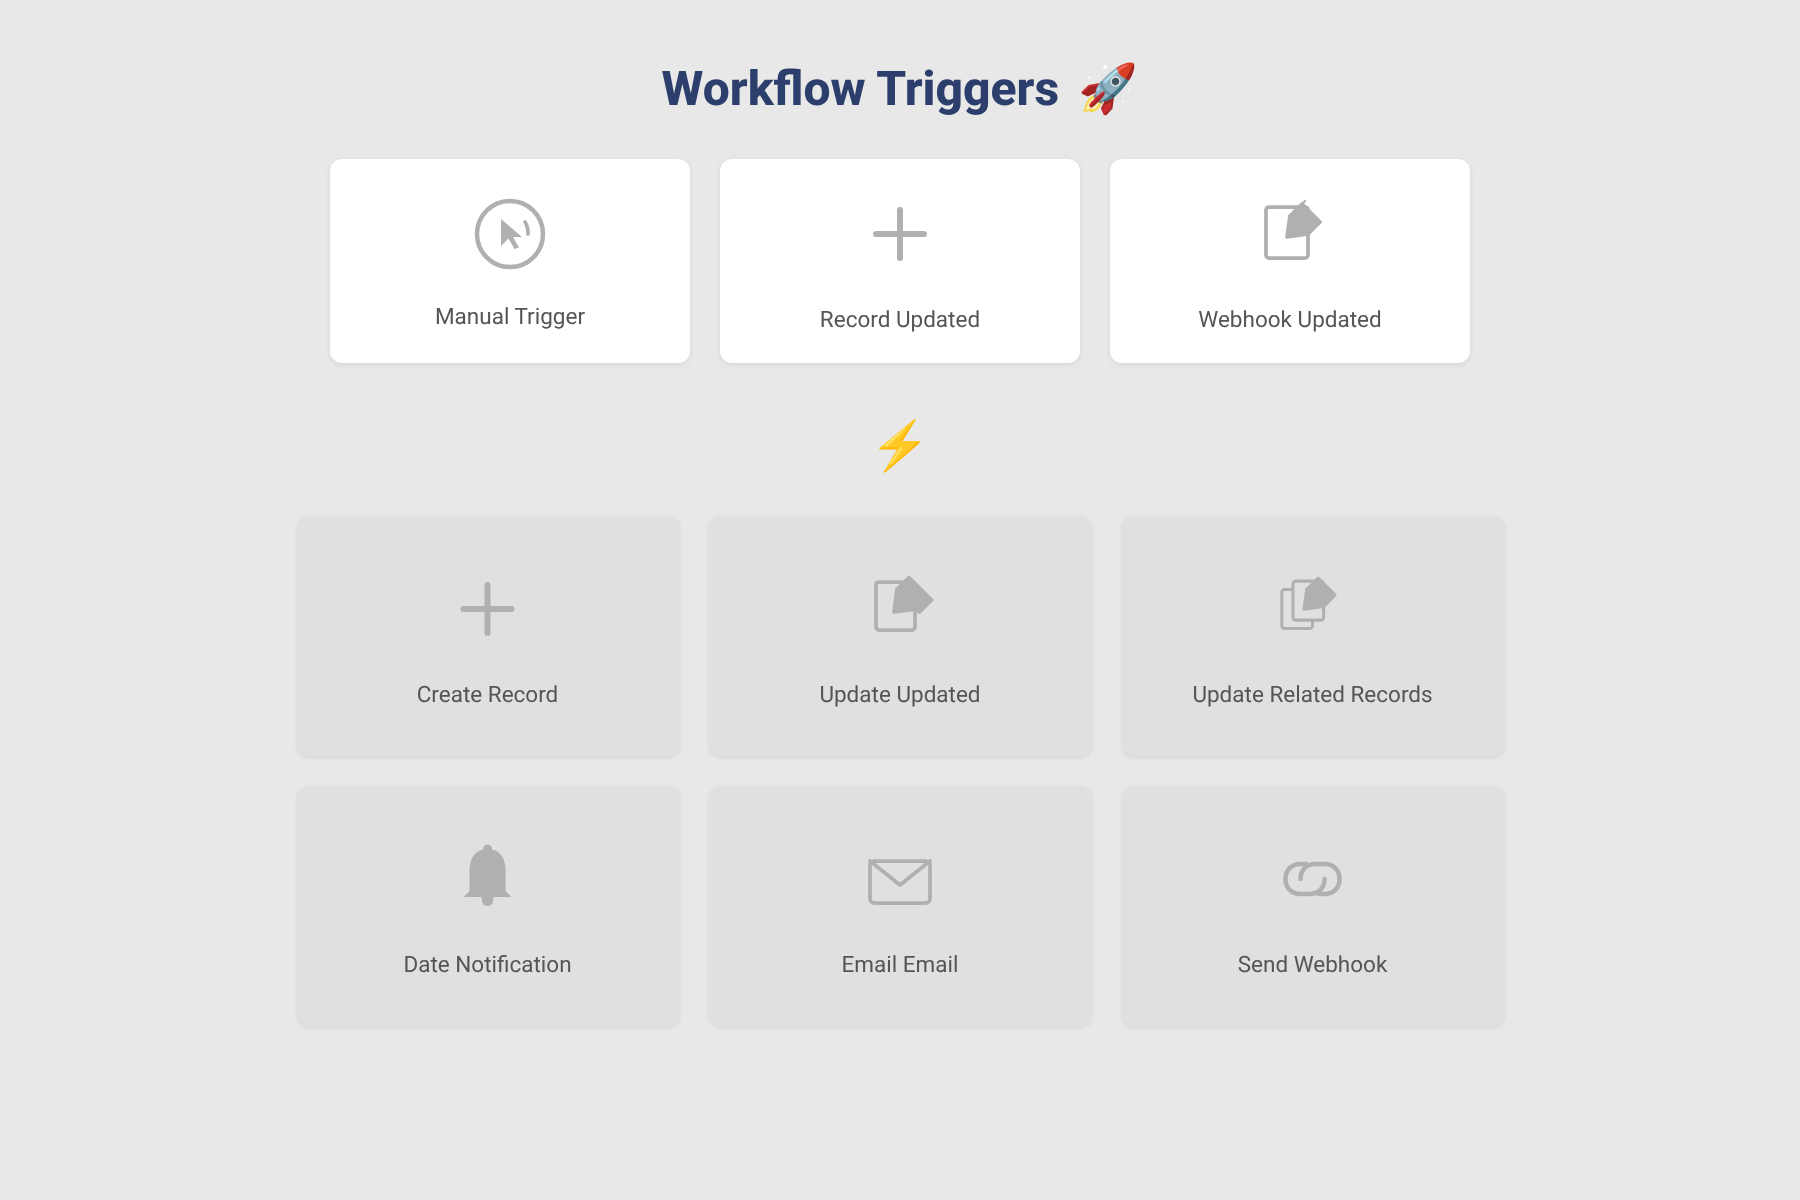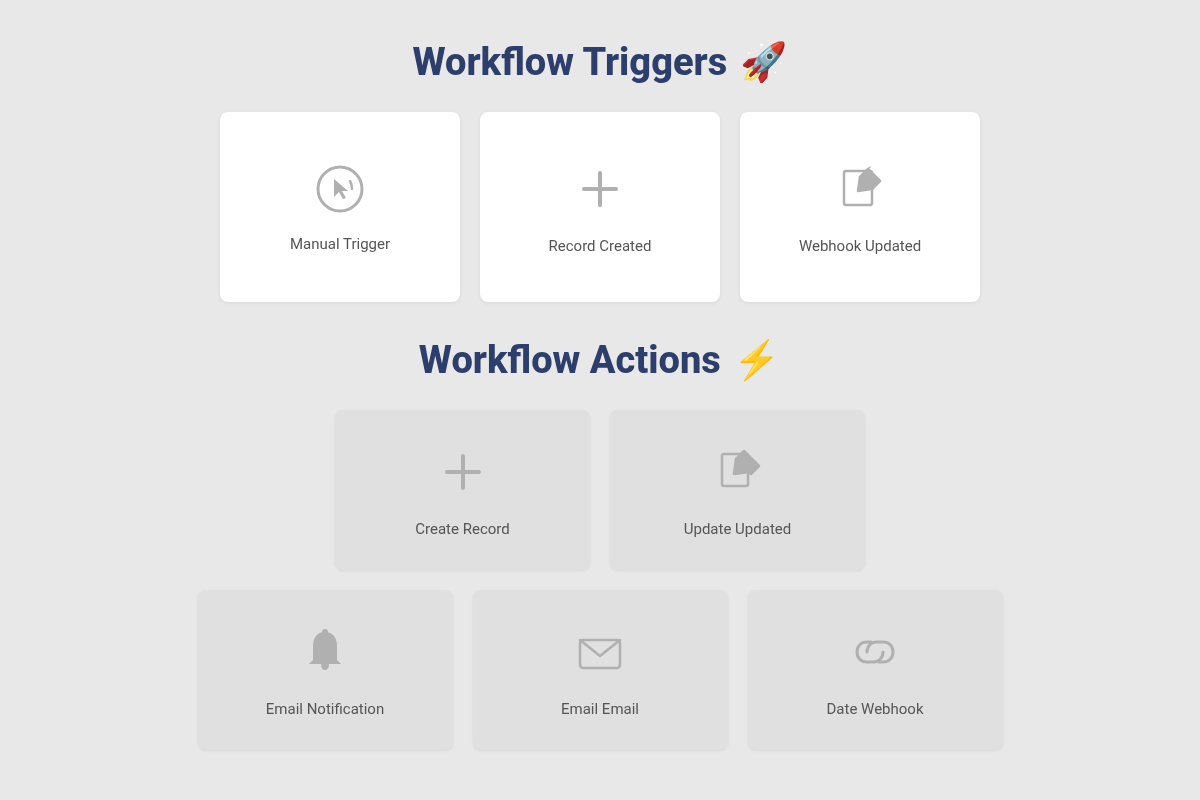--- a/index.html
+++ b/index.html
@@ -9,41 +9,41 @@
       font-family: -apple-system, BlinkMacSystemFont, 'Segoe UI', Roboto, sans-serif;
       min-height: 800px;
       width: 1200px;
       display: flex;
       flex-direction: column;
       align-items: center;
       padding: 40px 60px;
     }
 
     .section-title {
-      font-size: 38px;
+      font-size: 32px;
       font-weight: 800;
       color: #2c3e6b;
       margin-bottom: 28px;
       display: flex;
       align-items: flex-start;
       gap: 13px;
     }
 
     .cards-row {
       display: flex;
       gap: 20px;
       justify-content: center;
       margin-bottom: 0;
     }
 
     .card {
       background: #ffffff;
       border-radius: 8px;
       width: 240px;
-      height: 190px;
+      height: 136px;
       display: flex;
       flex-direction: column;
       align-items: center;
       justify-content: center;
       gap: 18px;
       cursor: pointer;
       box-shadow: 0 1px 4px rgba(0,0,0,0.07);
       transition: box-shadow 0.2s;
     }
 
@@ -192,21 +192,21 @@
     <span class="card-label">Manual Trigger</span>
   </div>
 
   <div class="card">
     <div class="icon-wrap icon-plus">
       <svg viewBox="0 0 52 52" xmlns="http://www.w3.org/2000/svg">
         <line x1="26" y1="10" x2="26" y2="42" stroke="#b0b0b0" stroke-width="4" stroke-linecap="round"></line>
         <line x1="10" y1="26" x2="42" y2="26" stroke="#b0b0b0" stroke-width="4" stroke-linecap="round"></line>
       </svg>
     </div>
-    <span class="card-label">Record Created</span>
+    <span class="card-label">Record Updated</span>
   </div>
 
   <div class="card">
     <div class="icon-wrap icon-edit">
       <svg viewBox="0 0 52 52" xmlns="http://www.w3.org/2000/svg">
 
         <rect x="10" y="8" width="28" height="34" rx="2" stroke="#b0b0b0" stroke-width="2.5" fill="none"></rect>
 
         <path d="M34 6 L46 18 L38 26 L26 14 Z" fill="#b0b0b0"></path>
         <path d="M26 14 L24 28 L38 26 Z" fill="#b0b0b0"></path>
@@ -215,21 +215,20 @@
     </div>
     <span class="card-label">Webhook Updated</span>
   </div>
 
 
 </div>
 
 <div class="section-gap"></div>
 
 <h1 class="section-title">
-  <span>Workflow Actions</span>
   <span>⚡</span>
 </h1>
 
 <div class="actions-row">
 
   <div class="action-card">
     <div class="icon-wrap icon-plus">
       <svg viewBox="0 0 52 52" xmlns="http://www.w3.org/2000/svg">
         <line x1="26" y1="10" x2="26" y2="42" stroke="#b0b0b0" stroke-width="4" stroke-linecap="round"></line>
         <line x1="10" y1="26" x2="42" y2="26" stroke="#b0b0b0" stroke-width="4" stroke-linecap="round"></line>
@@ -242,55 +241,68 @@
     <div class="icon-wrap icon-edit">
       <svg viewBox="0 0 52 52" xmlns="http://www.w3.org/2000/svg">
         <rect x="10" y="8" width="26" height="32" rx="2" stroke="#b0b0b0" stroke-width="2.5" fill="none"></rect>
         <path d="M32 5 L47 20 L39 28 L24 13 Z" fill="#b0b0b0"></path>
         <path d="M24 13 L22 28 L37 26 Z" fill="#b0b0b0"></path>
       </svg>
     </div>
     <span class="card-label">Update Updated</span>
   </div>
 
+  <div class="action-card">
+    <div class="icon-wrap icon-edit">
+      <svg viewBox="0 0 56 56" xmlns="http://www.w3.org/2000/svg">
+
+        <rect x="6" y="14" width="22" height="28" rx="2" stroke="#b0b0b0" stroke-width="2.2" fill="none"></rect>
+        <rect x="14" y="8" width="22" height="28" rx="2" stroke="#b0b0b0" stroke-width="2.2" fill="#e0e0e0"></rect>
+
+        <path d="M32 6 L44 18 L36 26 L24 14 Z" fill="#b0b0b0"></path>
+        <path d="M24 14 L22 28 L36 26 Z" fill="#b0b0b0"></path>
+      </svg>
+    </div>
+    <span class="card-label">Update Related Records</span>
+  </div>
 
 </div>
 
 <div class="actions-gap"></div>
 
 <div class="actions-row">
 
   <div class="action-card">
     <div class="icon-wrap icon-bell">
       <svg viewBox="0 0 52 52" xmlns="http://www.w3.org/2000/svg">
 
         <path d="M26 6 C18 6 14 12 14 20 L14 34 L10 38 L42 38 L38 34 L38 20 C38 12 34 6 26 6 Z" fill="#b0b0b0"></path>
 
         <path d="M22 38 Q22 44 26 44 Q30 44 30 38" fill="#b0b0b0"></path>
 
         <circle cx="26" cy="6" r="3" fill="#b0b0b0"></circle>
       </svg>
     </div>
-    <span class="card-label">Email Notification</span>
+    <span class="card-label">Date Notification</span>
   </div>
 
   <div class="action-card">
     <div class="icon-wrap icon-email">
       <svg viewBox="0 0 52 52" xmlns="http://www.w3.org/2000/svg">
         <rect x="6" y="14" width="40" height="28" rx="3" stroke="#b0b0b0" stroke-width="2.5" fill="none"></rect>
         <polyline points="6,14 26,30 46,14" stroke="#b0b0b0" stroke-width="2.5" fill="none" stroke-linejoin="round"></polyline>
       </svg>
     </div>
     <span class="card-label">Email Email</span>
   </div>
 
   <div class="action-card">
     <div class="icon-wrap icon-webhook">
       <svg viewBox="0 0 52 52" xmlns="http://www.w3.org/2000/svg">
 
         <path d="M18 26 C18 20 22 16 28 16 L34 16 C40 16 44 20 44 26 C44 32 40 36 34 36 L30 36" stroke="#b0b0b0" stroke-width="3" fill="none" stroke-linecap="round"></path>
         <path d="M34 26 C34 32 30 36 24 36 L18 36 C12 36 8 32 8 26 C8 20 12 16 18 16 L22 16" stroke="#b0b0b0" stroke-width="3" fill="none" stroke-linecap="round"></path>
       </svg>
     </div>
-    <span class="card-label">Date Webhook</span>
+    <span class="card-label">Send Webhook</span>
   </div>
 
 </div>
 
 </body></html>

